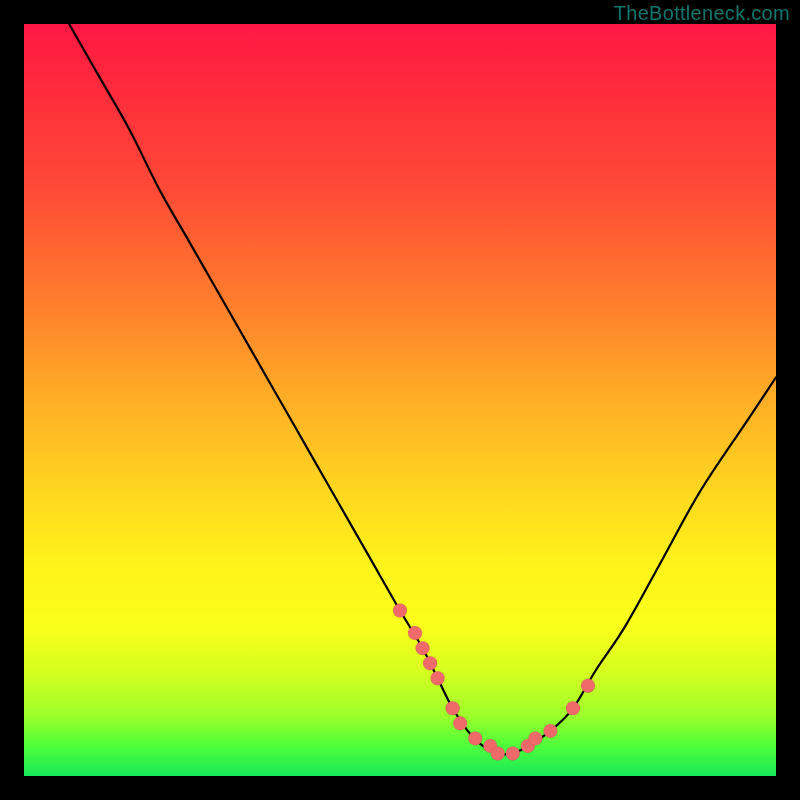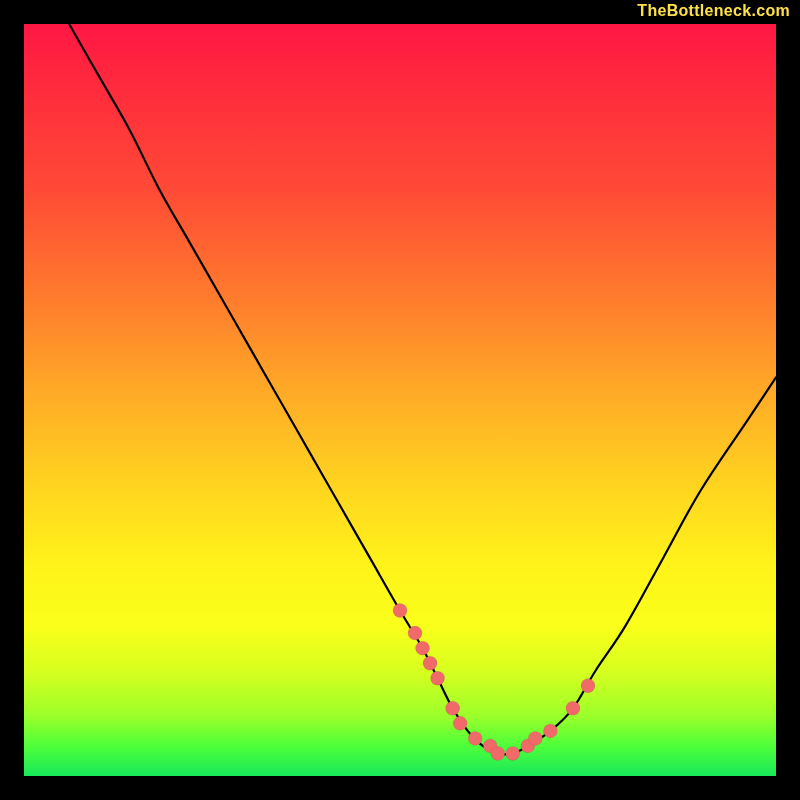--- a/index.html
+++ b/index.html
@@ -31,23 +31,23 @@
       #d7ff1f 86%,
       #9cff2a 92%,
       #4eff3a 96%,
       #18e85a 100%
     );
   }
   .attribution {
     position: absolute;
     top: 2px;
     right: 10px;
-    color: #fde047;
-    font-size: 16px;
-    font-weight: 700;
+    color: #0f766e;
+    font-size: 20px;
+    font-weight: 400;
     letter-spacing: 0.3px;
     user-select: none;
   }
   svg.plot {
     position: absolute;
     left: 24px;
     top: 24px;
     width: 752px;
     height: 752px;
     overflow: visible;

